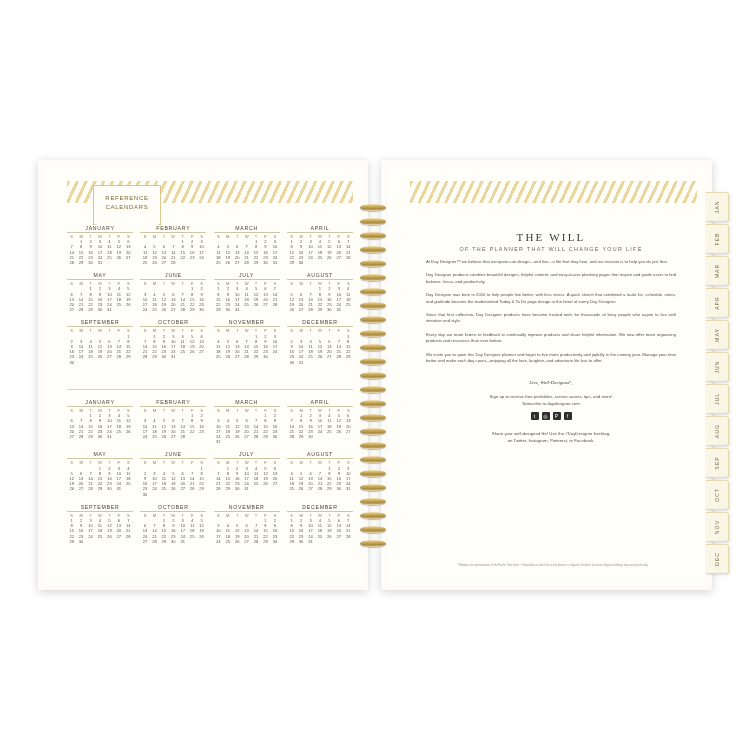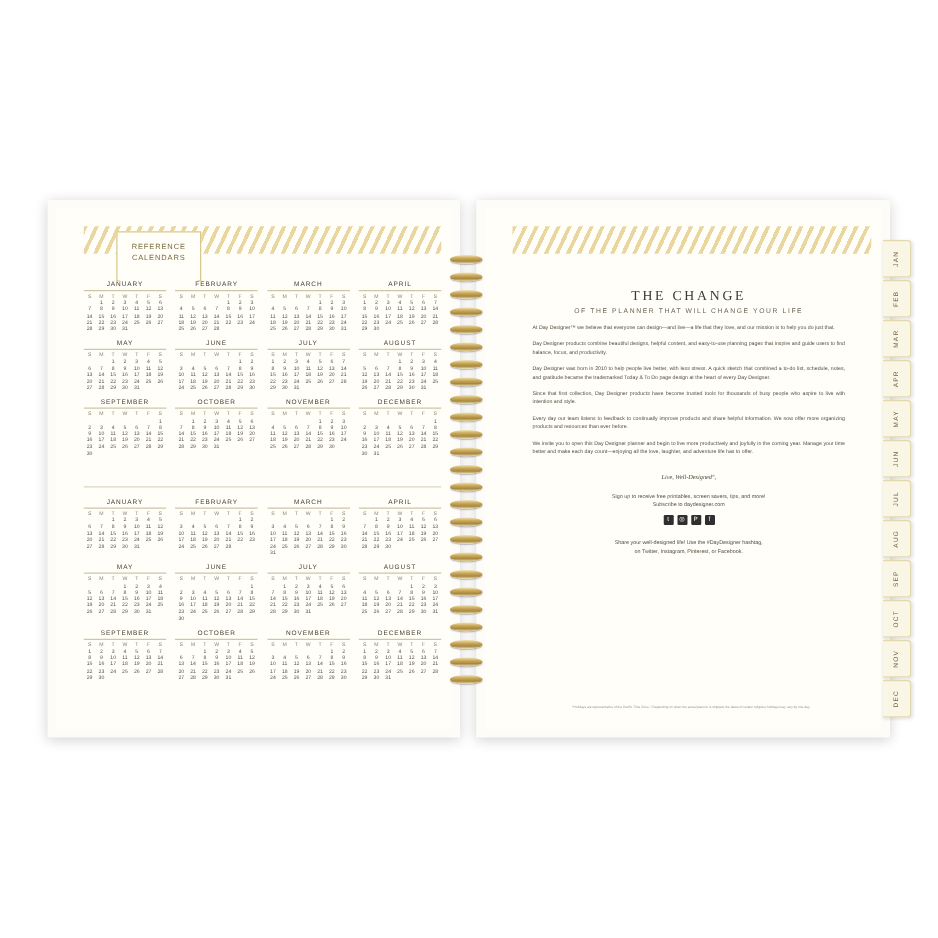--- a/index.html
+++ b/index.html
@@ -1609,21 +1609,21 @@
               </div>
             </div>
           </div>
       </div>
     </div>
 
     <div class="page right">
       <div class="page-inner">
         <div class="diag-strip-r"></div>
         <div class="story-wrap">
-          <div class="story-title">THE CHANGE</div>
+          <div class="story-title">THE WILL</div>
           <div class="story-sub">OF THE PLANNER THAT WILL CHANGE YOUR LIFE</div>
           <div id="story-paras">
               <div class="story-p">At Day Designer™ we believe that everyone can design—and live—a life that they love, and our mission is to help you do just that.</div>
               <div class="story-p">Day Designer products combine beautiful designs, helpful content, and easy-to-use planning pages that inspire and guide users to find balance, focus, and productivity.</div>
               <div class="story-p">Day Designer was born in 2010 to help people live better, with less stress. A quick sketch that combined a to-do list, schedule, notes, and gratitude became the trademarked Today &amp; To Do page design at the heart of every Day Designer.</div>
               <div class="story-p">Since that first collection, Day Designer products have become trusted tools for thousands of busy people who aspire to live with intention and style.</div>
               <div class="story-p">Every day our team listens to feedback to continually improve products and share helpful information. We now offer more organizing products and resources than ever before.</div>
               <div class="story-p">We invite you to open this Day Designer planner and begin to live more productively and joyfully in the coming year. Manage your time better and make each day count—enjoying all the love, laughter, and adventure life has to offer.</div>
             </div>
           <div class="sig">Live, Well-Designed°,</div>

